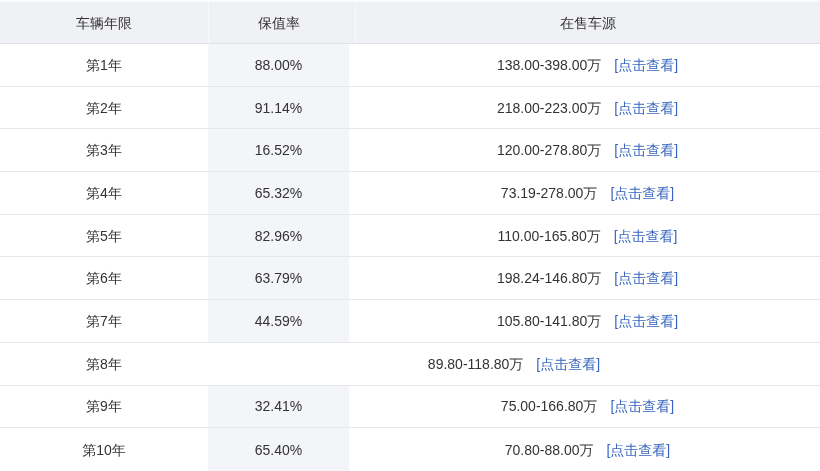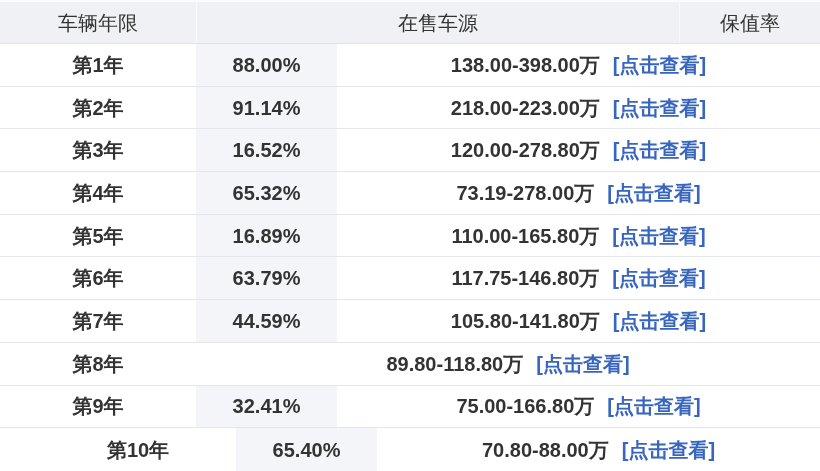--- a/index.html
+++ b/index.html
@@ -15,45 +15,44 @@
     height: 44px;
     background: var(--header-bg, #f0f1f4);
     border-top: 2px solid #fafbfd;
     border-bottom: 1px solid var(--header-border, #dfe1e5);
   }
   .header-row .cell + .cell { border-left: 1px solid #f8f9fb; }
   .row {
     height: 42.7px;
     background: #ffffff;
     border-bottom: 1px solid var(--row-border, #e6e7ea);
-    font-weight: bold;
   }
-  .row:last-child { border-bottom: none; padding-left: 40px; }
+  .row:last-child { border-bottom: none; }
   .cell {
     display: flex; align-items: center; justify-content: center;
-    font-size: 20px; line-height: 1; white-space: nowrap;
+    font-size: 14px; line-height: 1; white-space: nowrap; margin-left: 6px;
   }
   .col1 { width: 196px; }
   .col2 { width: 141px; }
   .col3 { flex: 1; gap: 13px; }
   .row .col2 { background: var(--rate-column-bg, #f4f5f8); }
   .price { color: var(--text, #333333); }
   .view-link {
     color: var(--link-blue, #3866be);
     text-decoration: none; cursor: pointer;
   }
 </style>
 </head>
 <body>
 
 <div class="table">
   <div class="header-row">
     <div class="cell col1">车辆年限</div>
+    <div class="cell col2">保值率</div>
     <div class="cell col3">在售车源</div>
-    <div class="cell col2">保值率</div>
   </div>
   <div id="table-body">
   <div class="row">
     <div class="cell col1">
       <span>第1年</span>
     </div>
     <div class="cell col2">
       <span>88.00%</span>
     </div>
     <div class="cell col3">
@@ -99,37 +98,37 @@
       <span class="price">73.19-278.00万</span>
       <a class="view-link" href="#">[点击查看]</a>
     </div>
   </div>
 
   <div class="row">
     <div class="cell col1">
       <span>第5年</span>
     </div>
     <div class="cell col2">
-      <span>16.89%</span>
+      <span>82.96%</span>
     </div>
     <div class="cell col3">
       <span class="price">110.00-165.80万</span>
       <a class="view-link" href="#">[点击查看]</a>
     </div>
   </div>
 
   <div class="row">
     <div class="cell col1">
       <span>第6年</span>
     </div>
     <div class="cell col2">
       <span>63.79%</span>
     </div>
     <div class="cell col3">
-      <span class="price">117.75-146.80万</span>
+      <span class="price">198.24-146.80万</span>
       <a class="view-link" href="#">[点击查看]</a>
     </div>
   </div>
 
   <div class="row">
     <div class="cell col1">
       <span>第7年</span>
     </div>
     <div class="cell col2">
       <span>44.59%</span>

